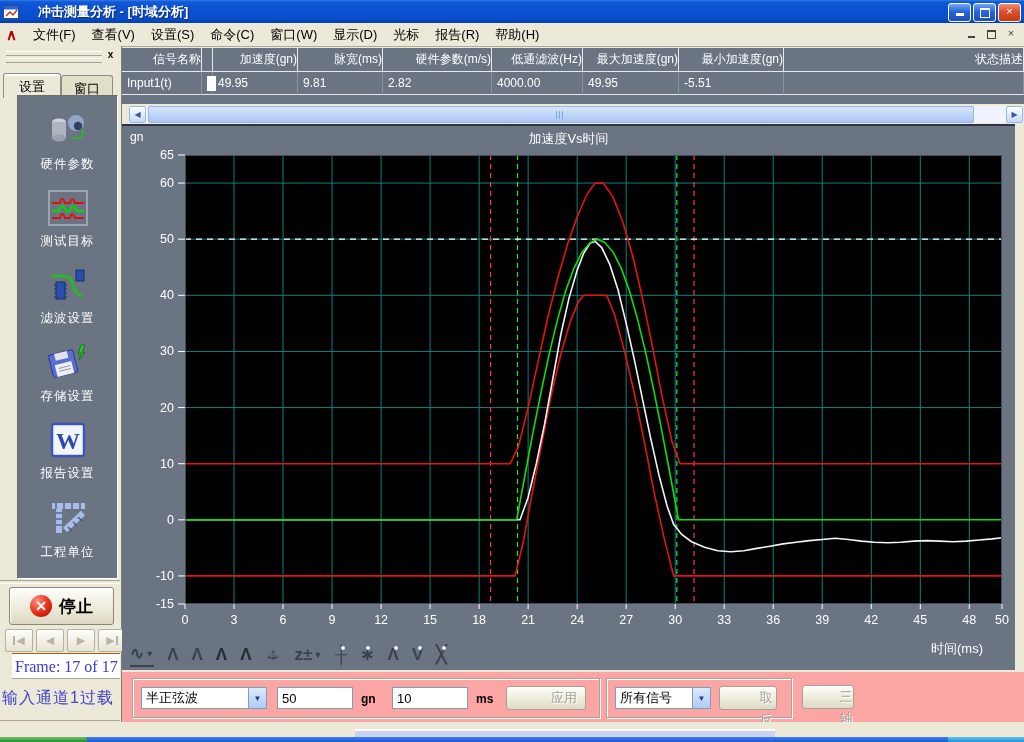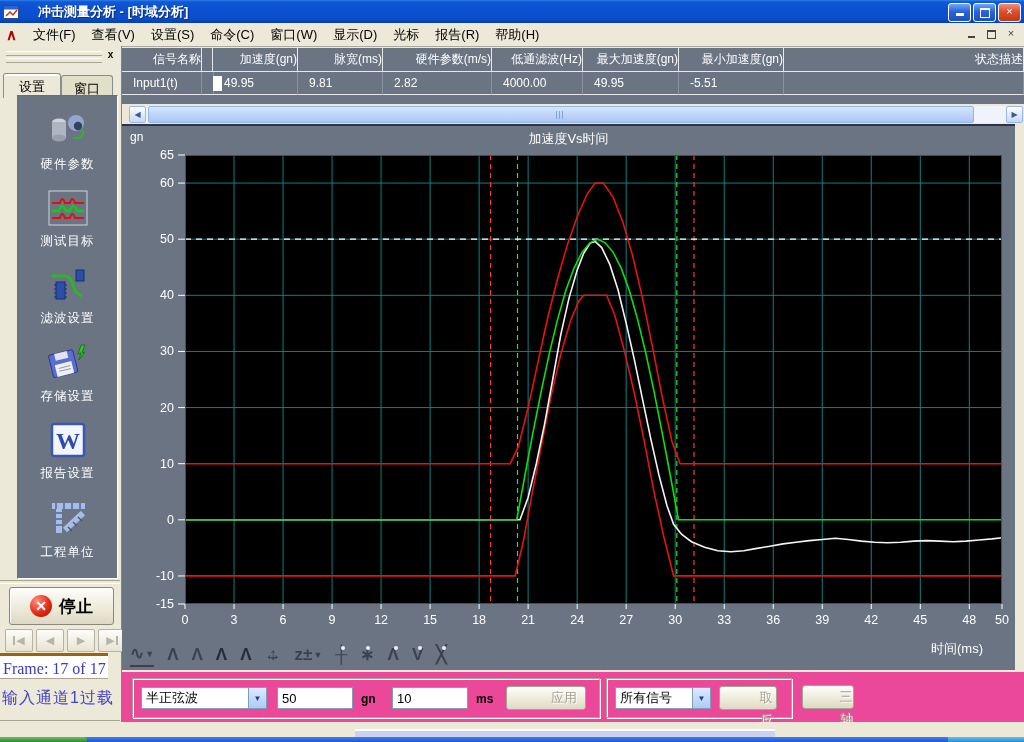--- a/index.html
+++ b/index.html
@@ -55,30 +55,30 @@
     border:1px solid #8a887a;border-radius:3px;box-shadow:inset 1px 1px 0 #fff;
     display:flex;align-items:center;justify-content:center;gap:7px;font-size:17px;font-weight:bold;color:#000;}
   #stop-icon{width:22px;height:22px;border-radius:50%;
     background:radial-gradient(circle at 7px 6px,#ff8f80,#e42c16 55%,#9c1000);
     color:#fff;font-size:14px;font-weight:bold;line-height:22px;text-align:center;}
   #navrow{position:absolute;left:5px;top:583px;display:flex;gap:3px;}
   .navbtn{width:26px;height:21px;background:linear-gradient(180deg,#fdfdfa,#e8e4d3);
     border:1px solid #b5b2a2;border-radius:2px;color:#b9b5a6;font-size:11px;
     display:flex;align-items:center;justify-content:center;gap:1px;}
   .navbar-i{display:inline-block;width:2px;height:9px;background:#b9b5a6;}
-  #frame-strip{position:absolute;left:0;top:607px;width:108px;height:26px;background:#fff;
-    border-top:3px solid #a16207;border-bottom:1px solid #a9a593;
+  #frame-strip{position:absolute;left:12px;top:607px;width:108px;height:26px;background:#fff;
+    border-top:1px solid #a16207;border-bottom:1px solid #a9a593;
     font-family:"Liberation Serif",serif;font-size:16px;color:#3b3bc8;line-height:25px;padding-left:3px;box-sizing:border-box;}
   #overload{position:absolute;left:2px;top:642px;font-size:16px;color:#4343cc;letter-spacing:1px;}
 
   
   #sigtable{left:122px;top:48px;width:902px;height:56px;background:#6b7483;color:#fff;font-size:12px;}
   .trow{display:grid;grid-template-columns:80px 11px 85px 85px 109px 91px 96px 105px 1fr;}
   .th{height:23px;line-height:23px;text-align:right;border-right:1px solid #e6e8ec;border-bottom:1px solid #e6e8ec;}
-  .td{height:23px;line-height:23px;padding-left:11px;border-right:1px solid #8a93a3;border-bottom:1px solid #e6e8ec;box-sizing:border-box;}
+  .td{height:23px;line-height:23px;padding-left:5px;border-right:1px solid #8a93a3;border-bottom:1px solid #e6e8ec;box-sizing:border-box;}
   .swatch{width:9px;height:15px;background:#fff;margin-top:4px;}
 
   
   #hscroll{left:129px;top:106px;width:894px;height:17px;background:#f0f3fb;display:block;}
   .sbtn{position:absolute;top:0;width:17px;height:17px;
     background:linear-gradient(180deg,#fdfeff,#cuddf7 60%,#c7d8f7);
     background:linear-gradient(180deg,#fdfeff,#c7d8f7);
     border:1px solid #9cb6e8;border-radius:2px;color:#3d5a96;font-size:8px;line-height:15px;text-align:center;box-sizing:border-box;}
   #sthumb{position:absolute;left:19px;top:0;width:826px;height:17px;
     background:linear-gradient(180deg,#d8e6fd,#aac5f5);border:1px solid #93b4ee;border-radius:2px;box-sizing:border-box;}
@@ -96,21 +96,21 @@
     color:#3b424e;font-size:17px;font-weight:bold;height:26px;}
   .tool{position:relative;display:flex;align-items:center;line-height:22px;}
   .tool .dd{font-size:9px;margin-left:1px;color:#3b424e;}
   .tool .dot{position:absolute;left:6px;top:2px;width:4px;height:4px;border-radius:50%;background:#eef0f4;}
   .tool.filled{color:#262c36;}
   .tool.underline{border-bottom:2px solid #3b424e;}
   .stack{display:inline-grid;}
   .stack>span{grid-area:1/1;text-align:center;}
 
   
-  #ctrlbar{left:122px;top:672px;width:902px;height:50px;background:#ec4899;}
+  #ctrlbar{left:122px;top:672px;width:902px;height:50px;background:#fca5a5;}
   .group{position:absolute;top:6px;height:38px;border:1px solid #a9a593;box-shadow:1px 1px 0 #fff,inset 1px 1px 0 #fff;}
   #grp1{left:10px;width:466px;}
   #grp2{left:484px;width:184px;}
   .combo{position:absolute;top:8px;height:22px;background:#fff;border:1px solid #7f9db9;box-sizing:border-box;
     font-size:13px;display:flex;align-items:center;}
   .combo .ctext{flex:1;padding-left:4px;overflow:hidden;white-space:nowrap;}
   .combo .carr{width:17px;height:100%;border-left:1px solid #7f9db9;
     background:linear-gradient(180deg,#dceafe,#aecbf7);color:#1c3f94;font-size:8px;
     display:flex;align-items:center;justify-content:center;}
   .tinput{position:absolute;top:8px;height:22px;border:1px solid #7f9db9;background:#fff;

